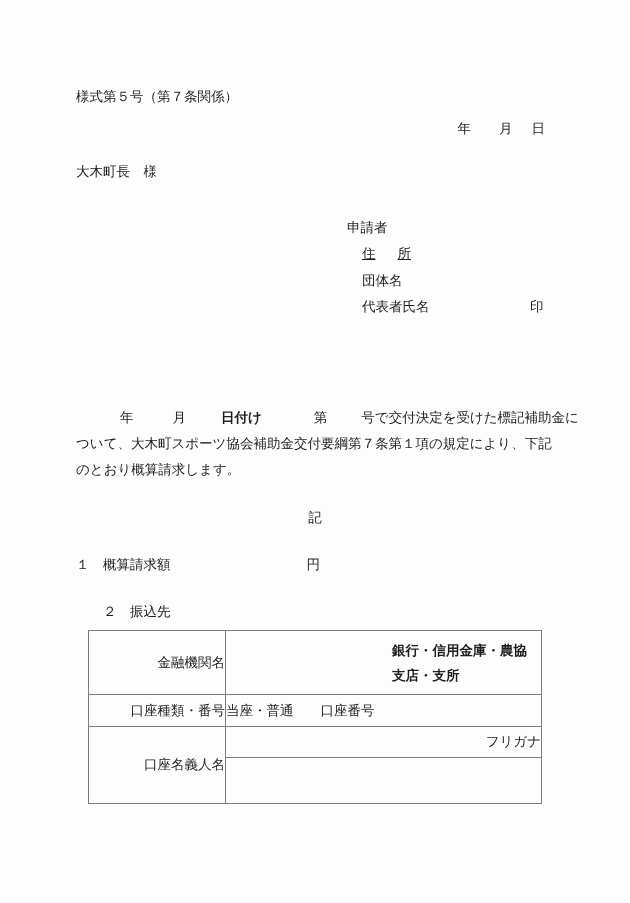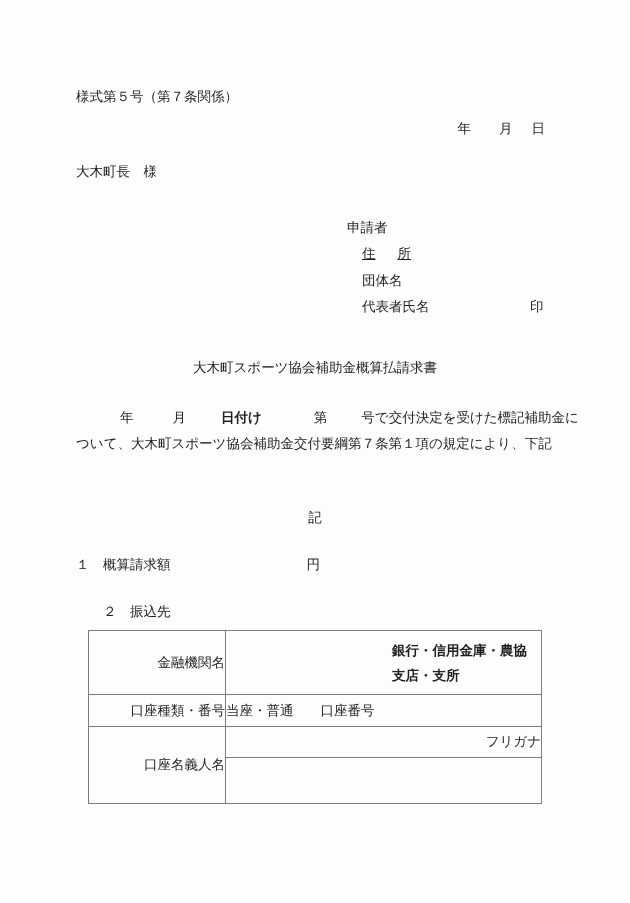--- a/index.html
+++ b/index.html
@@ -91,27 +91,27 @@
   <div class="abs addr-line">
     <span>住</span><span class="b">所</span>
   </div>
 
   <div class="abs group-line">団体名</div>
 
   <div class="abs rep-line">代表者氏名</div>
 
   <div class="abs seal">印</div>
 
-  <div class="abs center doc-title">大木町スポーツ協会補助金概算払請求書</div>
 
   <div class="abs body-para">
     <div>
       <span class="g1">年</span><span class="g2">月</span><span class="g3">日付け</span><span class="g4">第</span><span class="g5">号で交付決定を受けた標記補助金に</span>
     </div>
     <div>ついて、大木町スポーツ協会補助金交付要綱第７条第１項の規定により、下記</div>
+    <div>のとおり概算請求します。</div>
   </div>
 
   <div class="abs center record-mark">記</div>
 
   <div class="abs item1">
     <span>１　概算請求額</span><span class="unit">円</span>
   </div>
 
   <div class="abs item2">２　振込先</div>
 

